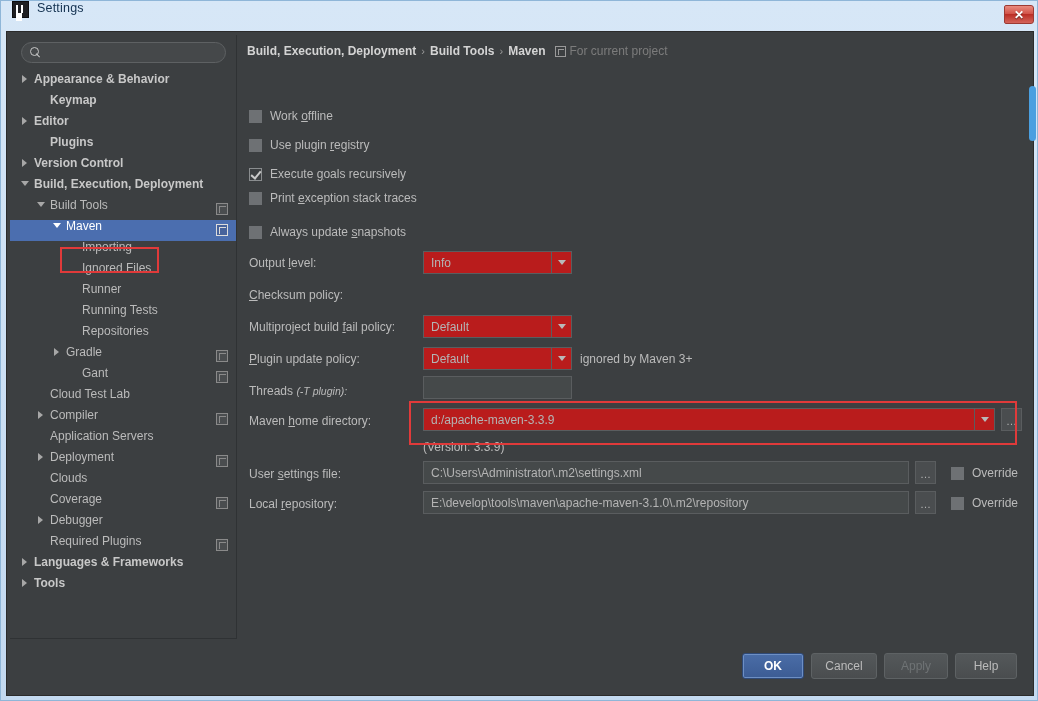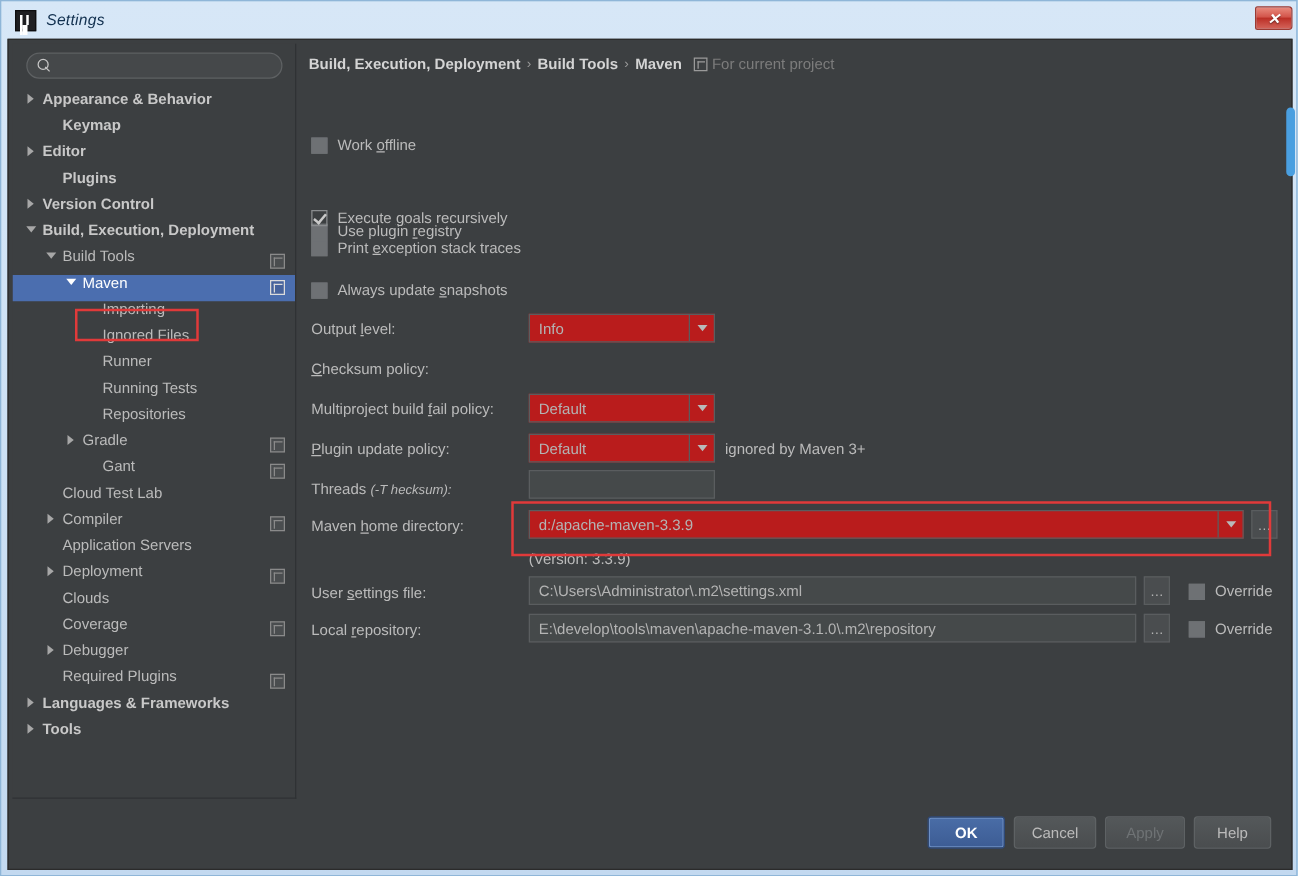--- a/index.html
+++ b/index.html
@@ -21,23 +21,22 @@
     background: linear-gradient(to bottom, #d7e7f7 0%, #cfe2f5 40%, #c3d9f0 100%);
     border: 1px solid #8fb6d8;
   }
 
   
   #titlebar {
     position: absolute;
     left: 0; top: 0;
     width: 1038px; height: 30px;
     display: flex;
-    align-items: center;
+    align-items: flex-start;
     padding-left: 11px;
-    font-style: italic;
   }
   #ij-logo {
     width: 17px; height: 17px;
     background: #1f1f22;
     border: 1px solid #0d0d0f;
     position: relative;
     flex: 0 0 auto;
   }
   #ij-logo::before {
     content: "";
@@ -537,21 +536,21 @@
         <span>Maven</span>
         <span id="bc-scope-icon"></span>
         <span id="bc-scope-label">For current project</span>
       </div>
 
       <div id="checkbox-group">
           <div class="checkrow" style="top: 74px;">
             <span class="cbox"></span>
             <span><span>Work </span><span class="mn">o</span><span>ffline</span></span>
           </div>
-          <div class="checkrow" style="top: 103px; margin-top: 40px;">
+          <div class="checkrow" style="top: 103px;">
             <span class="cbox"></span>
             <span><span>Use plugin </span><span class="mn">r</span><span>egistry</span></span>
           </div>
           <div class="checkrow" style="top: 132px;">
             <span class="cbox checked"></span>
             <span><span>Execute </span><span class="mn">g</span><span>oals recursively</span></span>
           </div>
           <div class="checkrow" style="top: 156px;">
             <span class="cbox"></span>
             <span><span>Print </span><span class="mn">e</span><span>xception stack traces</span></span>
@@ -586,21 +585,21 @@
         <span></span><span class="mn">P</span><span>lugin update policy:</span>
       </div>
       <div class="combo" style="left:184px; top:312px; width:149px;">
         <div class="cval">Default</div>
         <div class="carrow"></div>
       </div>
       <div class="sidenote" style="left:341px; top:317px;">ignored by Maven 3+</div>
 
       <div class="flabel" style="left:10px; top:349px;">
         <span>Threads</span>
-        <i style="font-size:10.5px;">(-T hecksum):</i>
+        <i style="font-size:10.5px;">(-T plugin):</i>
       </div>
       <div class="textfield" style="left:184px; top:341px; width:149px;"></div>
 
       <div class="flabel" style="left:10px; top:379px;">
         <span>Maven </span><span class="mn">h</span><span>ome directory:</span>
       </div>
       <div class="combo" style="left:184px; top:373px; width:572px;">
         <div class="cval">d:/apache-maven-3.3.9</div>
         <div class="carrow"></div>
       </div>

